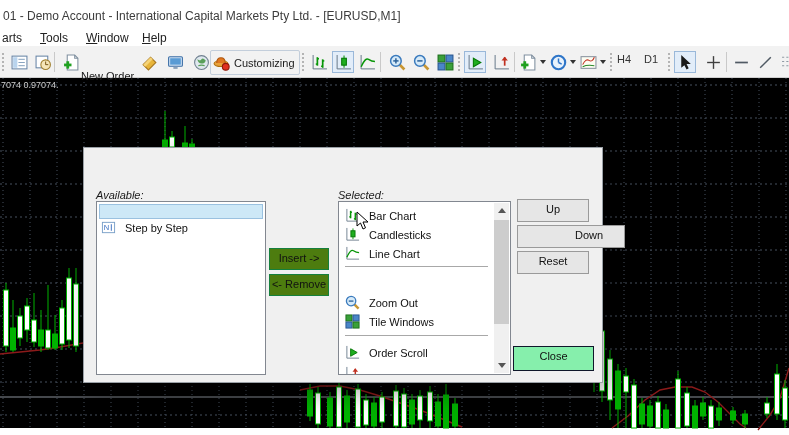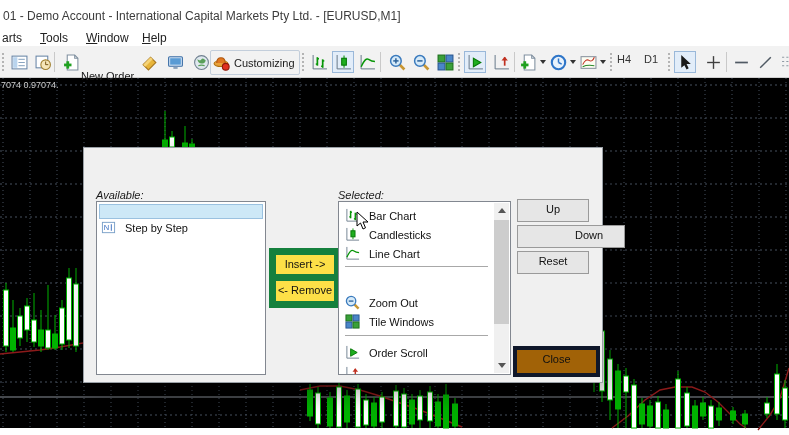--- a/index.html
+++ b/index.html
@@ -47,28 +47,28 @@
   #available-list{left:12px;top:53px;width:168px;height:172px;}
   #avail-sel-row{position:absolute;left:2px;top:2px;right:2px;height:13px;background:#cde8f7;
                  border:1px solid #9ac1e0;}
   .list-row{position:absolute;left:0;right:0;height:19px;display:flex;align-items:center;}
   .list-row svg{width:15px;height:15px;margin-left:6px;flex:0 0 auto;}
   .list-row span{font-size:11px;color:#111;margin-left:9px;white-space:nowrap;}
   #step-row{top:17px;height:17px;}
   #step-row svg{margin-left:4px;}
   #selected-list{left:254px;top:53px;width:171px;height:172px;}
   .sel-sep{position:absolute;left:6px;right:22px;height:1px;background:#a8a8a8;}
-  .mid-btn{position:absolute;left:185px;width:58px;height:20px;background:#fde047;
-           border:7px solid #15803d;font-size:11px;color:#111;text-align:center;line-height:18px;}
+  .mid-btn{position:absolute;left:185px;width:58px;height:20px;background:#4d7c0f;
+           border:1px solid #15803d;font-size:11px;color:#111;text-align:center;line-height:18px;}
   #insert-btn{top:100px;} #remove-btn{top:126px;}
   .right-btn{position:absolute;left:433px;width:70px;height:21px;background:#e6e6e6;
              border:1px solid #9a9a9a;font-size:11px;color:#111;text-align:center;line-height:19px;}
   #up-btn{top:51px;} #down-btn{top:77px;padding-left:36px;} #reset-btn{top:103px;}
-  #close-btn{position:absolute;left:429px;top:198px;width:79px;height:23px;background:#a16207;
-             border:4px solid #0f172a;font-size:11px;color:#111;text-align:center;line-height:19px;}
+  #close-btn{position:absolute;left:429px;top:198px;width:79px;height:23px;background:#86efac;
+             border:1px solid #0f172a;font-size:11px;color:#111;text-align:center;line-height:19px;}
   
   #sel-scrollbar{position:absolute;top:1px;right:1px;width:15px;height:170px;background:#f0f0f0;}
   .sb-arrow{position:absolute;left:0;width:15px;height:15px;display:flex;align-items:center;justify-content:center;}
   .sb-arrow svg{width:8px;height:5px;}
   #sb-up{top:0;} #sb-down{bottom:0;}
   #sb-thumb{position:absolute;left:0;top:17px;width:15px;height:104px;background:#cdcdcd;}
   
   #mouse-cursor{position:absolute;left:356px;top:211px;z-index:50;}
 </style>
 </head>

